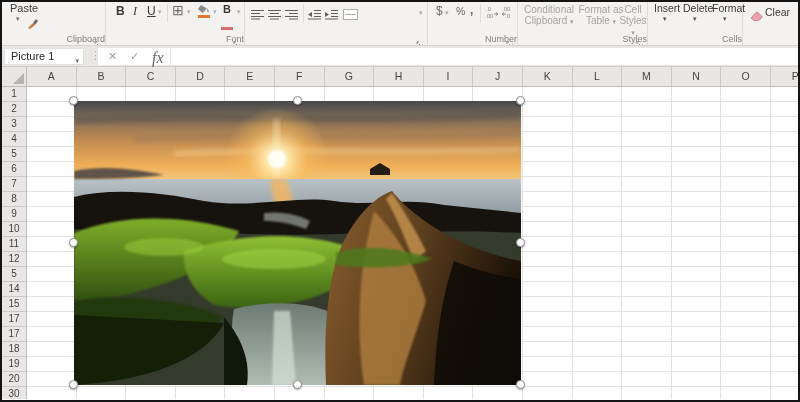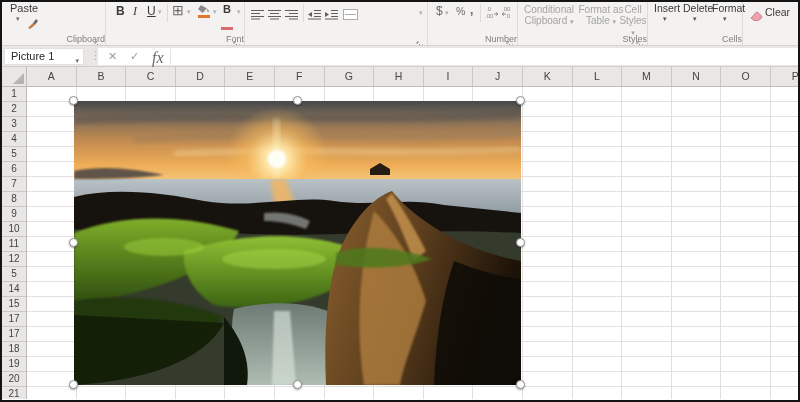--- a/index.html
+++ b/index.html
@@ -273,21 +273,21 @@
         <div class="rowh">11</div>
         <div class="rowh">12</div>
         <div class="rowh">5</div>
         <div class="rowh">14</div>
         <div class="rowh">15</div>
         <div class="rowh">17</div>
         <div class="rowh">17</div>
         <div class="rowh">18</div>
         <div class="rowh">19</div>
         <div class="rowh">20</div>
-        <div class="rowh">21</div>
+        <div class="rowh">30</div>
       </div>
     <div class="gridpane">
 
       <div class="pic" title="Sunset over green moss-covered coastal rocks and tide pools">
         <svg viewBox="0 0 447 284" preserveAspectRatio="none">
           <defs>
             <linearGradient id="sky" x1="0" y1="0" x2="0" y2="1">
               <stop offset="0" stop-color="#45484b"></stop>
                 <stop offset="0.18" stop-color="#7a6a58"></stop>
               <stop offset="0.45" stop-color="#c08a50"></stop>

